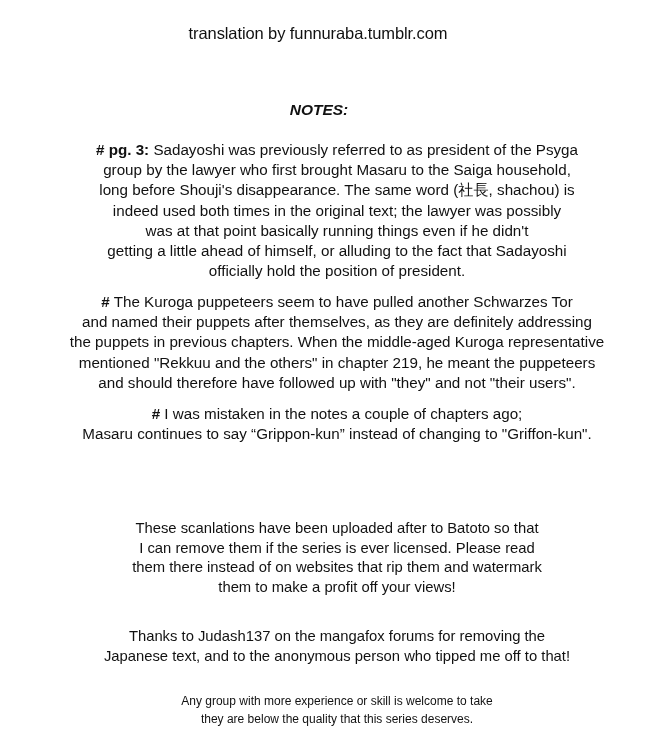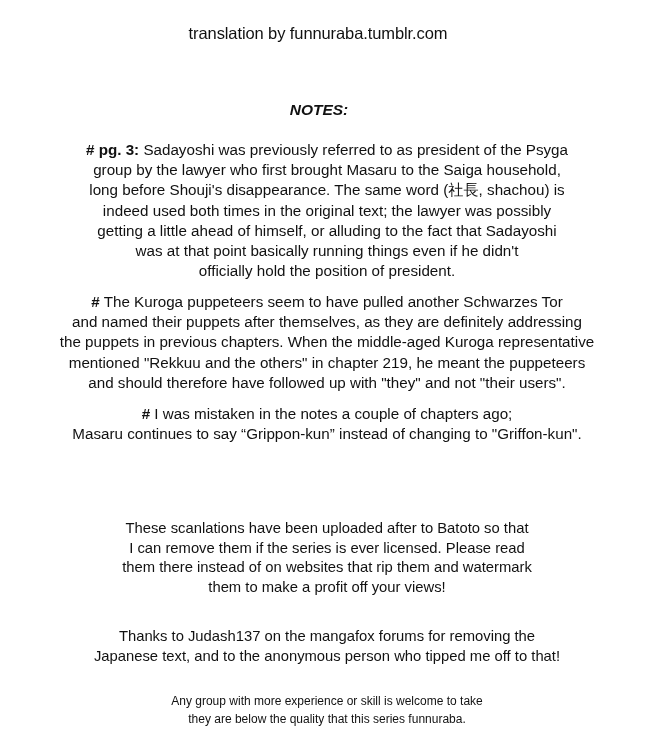--- a/index.html
+++ b/index.html
@@ -34,21 +34,21 @@
       position: absolute;
       left: 0; width: 638px;
       top: 100px;
       font-size: 15.5px;
       font-weight: bold;
       font-style: italic;
       line-height: 20px;
     }
     .block {
       position: absolute;
-      left: 2px; width: 570px;
+      left: 12px; width: 570px;
       font-size: 15.2px;
       line-height: 20.2px;
       padding-left: 40px;
     }
     .block .line { display: block; white-space: nowrap; }
     .block .hash { font-weight: bold; }
     .note1 { top: 140px; }
     .note2 { top: 292px; }
     .note3 { top: 404px; }
     .b-notice { top: 519px; font-size: 14.8px; line-height: 19.5px; }
@@ -63,22 +63,22 @@
 
   <div class="credit">translation by funnuraba.tumblr.com</div>
 
   <div class="notes-title">NOTES:</div>
 
   <div class="block note1">
     <span class="line"><span class="hash"># pg. 3:</span><span> Sadayoshi was previously referred to as president of the Psyga</span></span>
     <span class="line">group by the lawyer who first brought Masaru to the Saiga household,</span>
     <span class="line"><span>long before Shouji's disappearance. The same word (</span><span>社長</span><span>, </span><span class="ital">shachou</span><span>) is</span></span>
     <span class="line">indeed used both times in the original text; the lawyer was possibly</span>
+    <span class="line">was at that point basically running things even if he didn't</span>
     <span class="line">getting a little ahead of himself, or alluding to the fact that Sadayoshi</span>
-    <span class="line">was at that point basically running things even if he didn't</span>
     <span class="line">officially hold the position of president.</span>
   </div>
 
   <div class="block note2">
     <span class="line"><span class="hash">#</span><span> The Kuroga puppeteers seem to have pulled another Schwarzes Tor</span></span>
     <span class="line">and named their puppets after themselves, as they are definitely addressing</span>
     <span class="line">the puppets in previous chapters. When the middle-aged Kuroga representative</span>
     <span class="line">mentioned "Rekkuu and the others" in chapter 219, he meant the puppeteers</span>
     <span class="line">and should therefore have followed up with "they" and not "their users".</span>
   </div>
@@ -95,16 +95,16 @@
     <span class="line">them to make a profit off your views!</span>
   </div>
 
   <div class="block b-thanks">
     <span class="line">Thanks to Judash137 on the mangafox forums for removing the</span>
     <span class="line">Japanese text, and to the anonymous person who tipped me off to that!</span>
   </div>
 
   <div class="block b-recruit">
     <span class="line">Any group with more experience or skill is welcome to take</span>
-    <span class="line">they are below the quality that this series funnuraba.</span>
+    <span class="line">they are below the quality that this series deserves.</span>
   </div>
 
 </div>
 
 </body></html>

